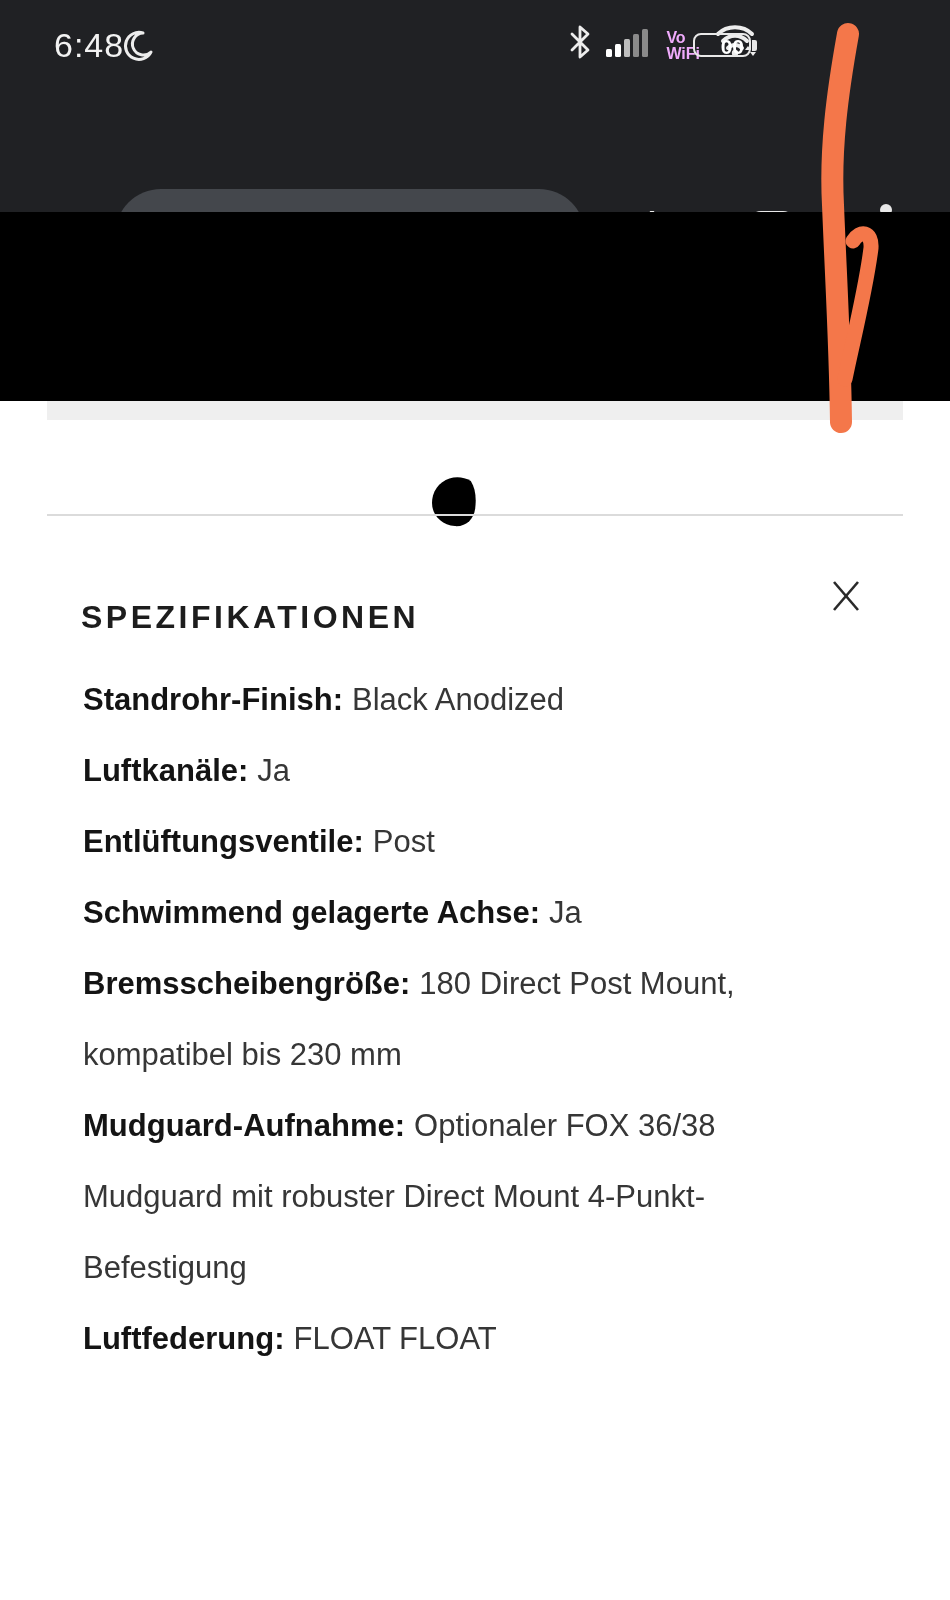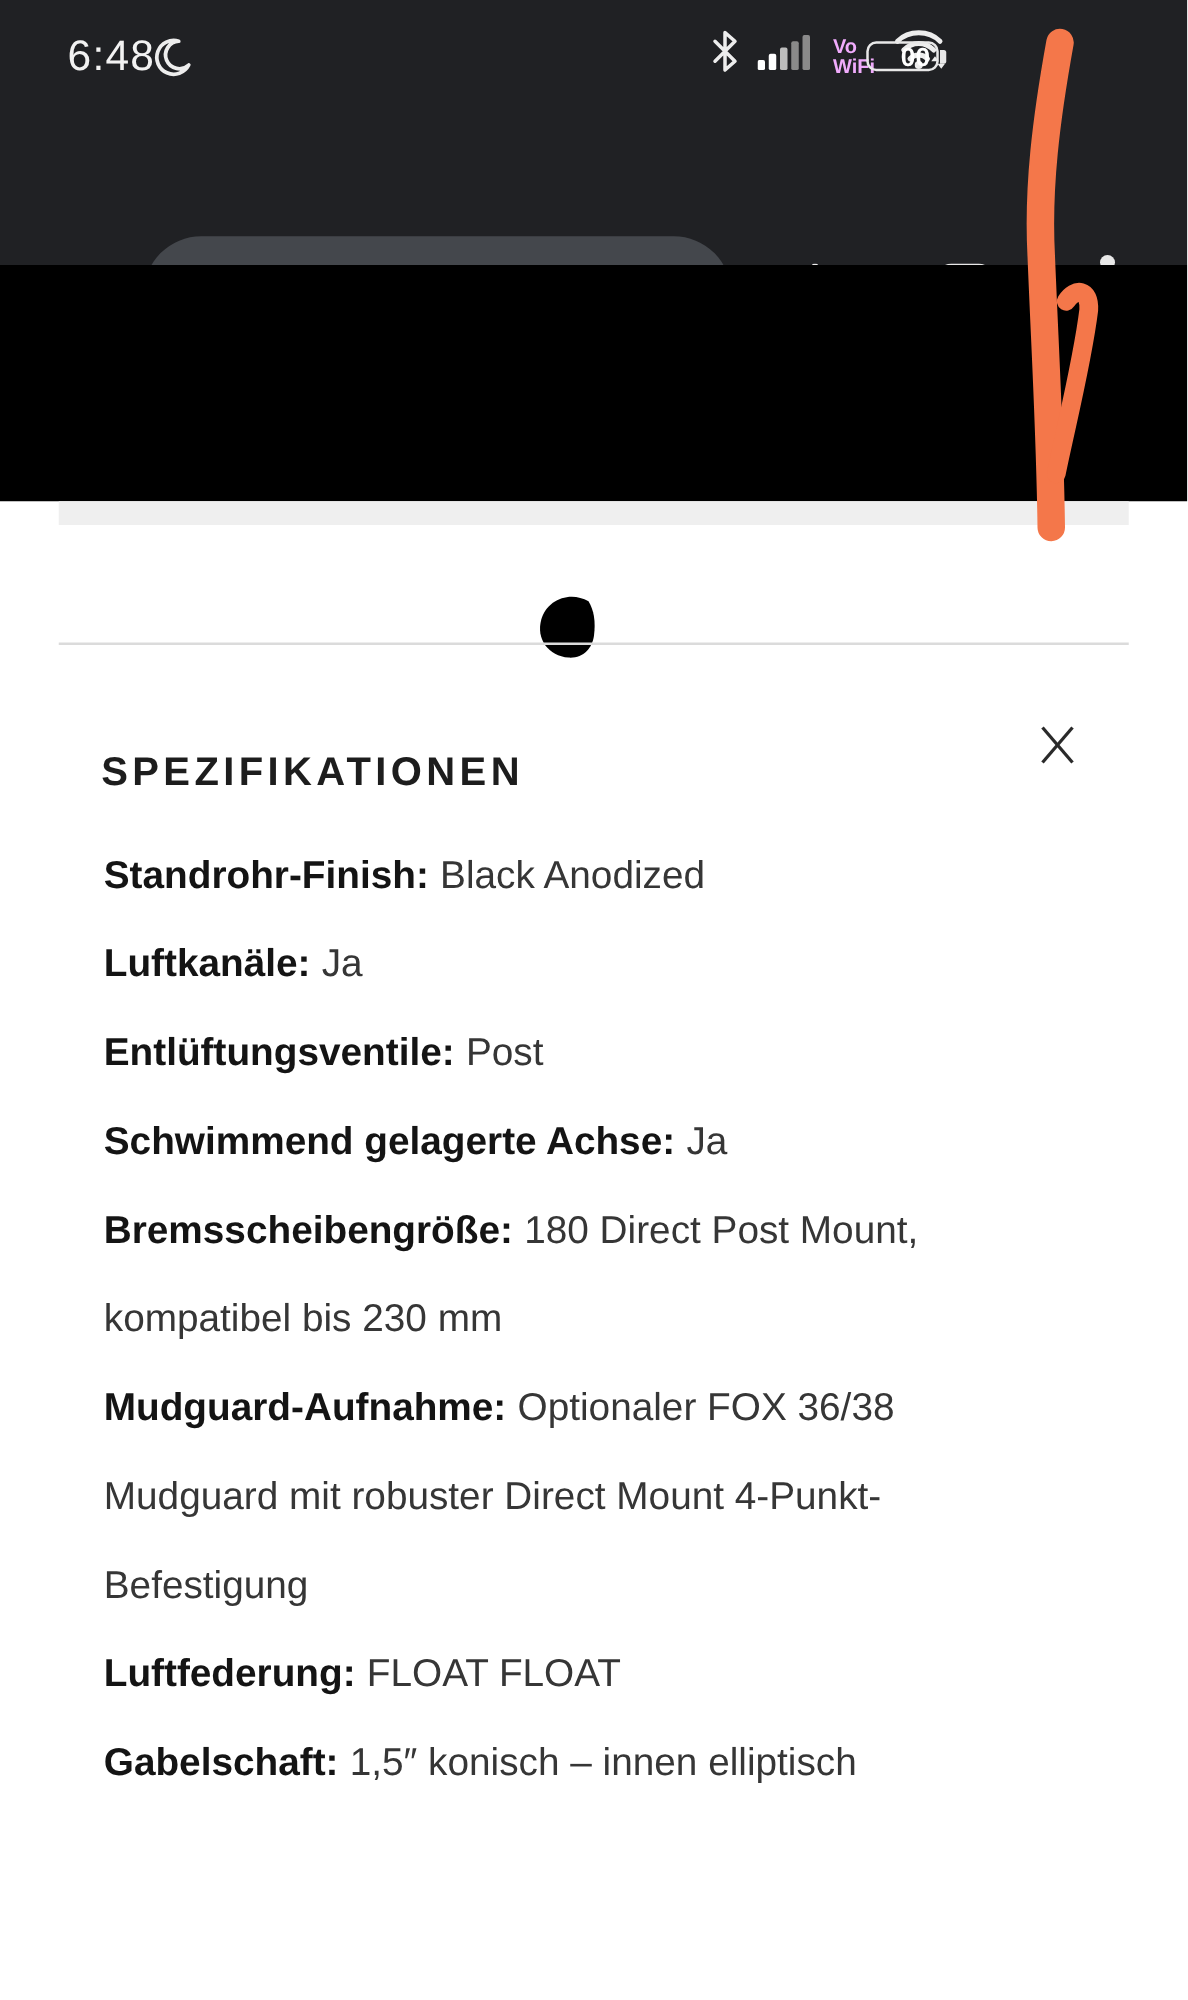--- a/index.html
+++ b/index.html
@@ -191,21 +191,20 @@
   </span>
 
   <div class="specs">
     <p class="spec"><b>Standrohr-Finish:</b><span>Black Anodized</span></p>
     <p class="spec"><b>Luftkanäle:</b><span>Ja</span></p>
     <p class="spec"><b>Entlüftungsventile:</b><span>Post</span></p>
     <p class="spec"><b>Schwimmend gelagerte Achse:</b><span>Ja</span></p>
     <p class="spec"><b>Bremsscheibengröße:</b><span>180 Direct Post Mount, kompatibel bis 230 mm</span></p>
     <p class="spec"><b>Mudguard-Aufnahme:</b><span>Optionaler FOX 36/38 Mudguard mit robuster Direct Mount 4-Punkt-Befestigung</span></p>
     <p class="spec"><b>Luftfederung:</b><span>FLOAT FLOAT</span></p>
-    <p class="spec"><b>Gabelschaft:</b><span>1,5″ konisch – innen elliptisch</span></p>
   </div>
 
   <svg class="annotation" viewBox="0 0 950 1600">
     <path d="M848,34 C837,95 830,150 833,205 C836,280 840,345 841,422" fill="none" stroke="#F4774A" stroke-width="22" stroke-linecap="round"></path>
     <path d="M853,241 C860,230 872,231 871,248 C866,289 853,340 845,379" fill="none" stroke="#F4774A" stroke-width="15" stroke-linecap="round"></path>
   </svg>
 
 </div>
 
 </body></html>

